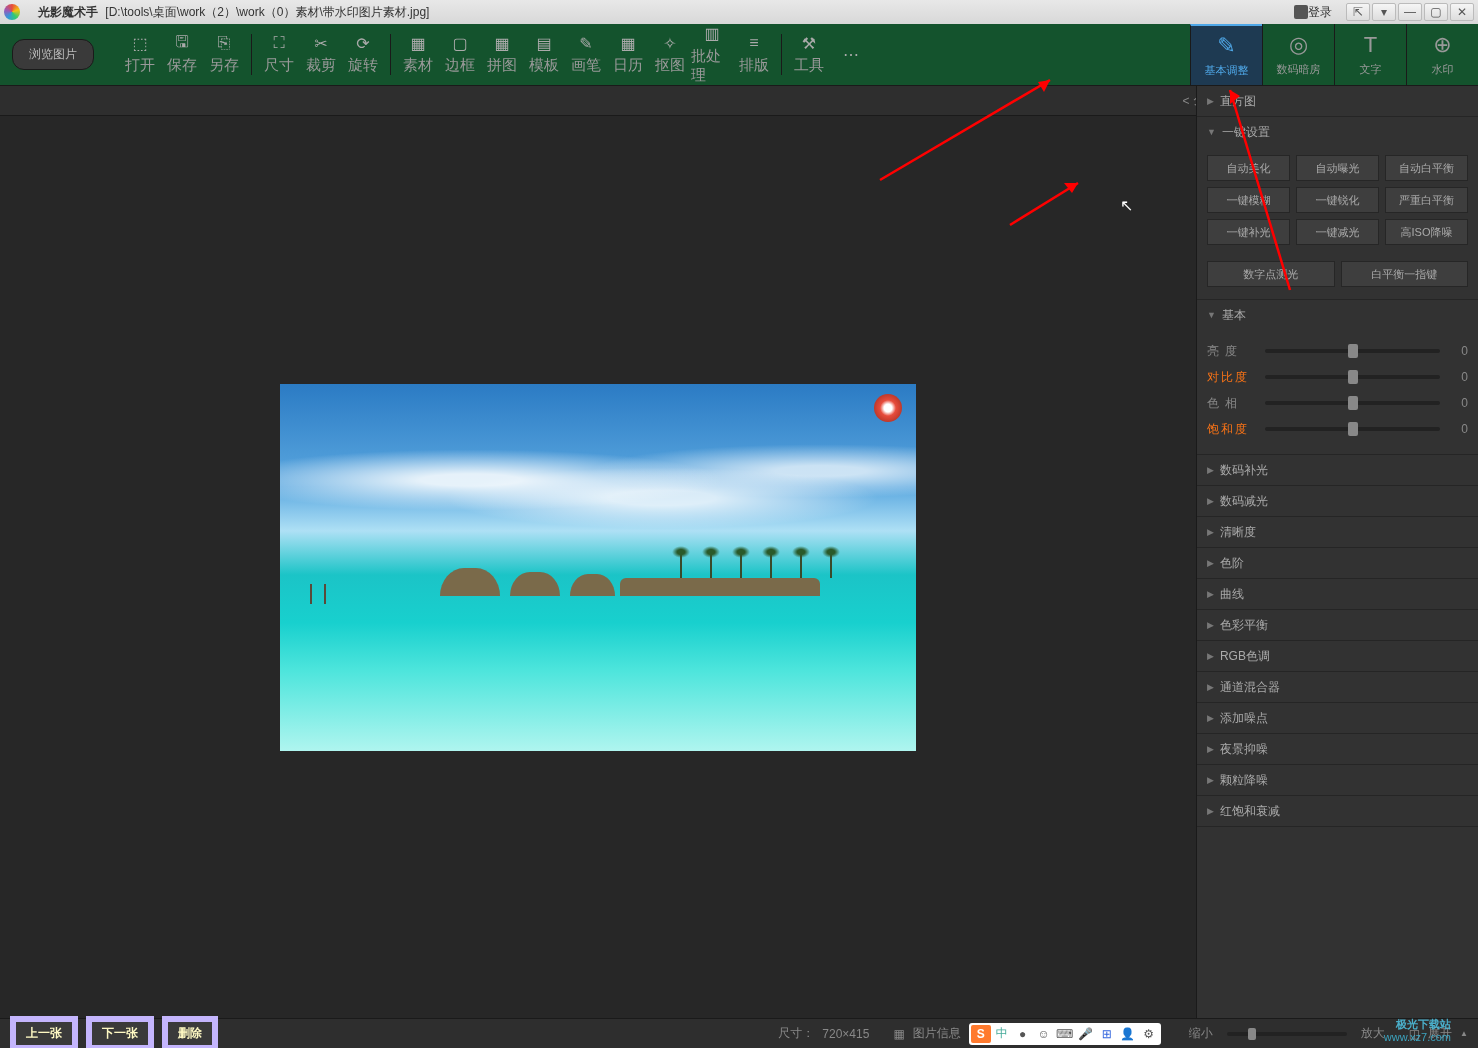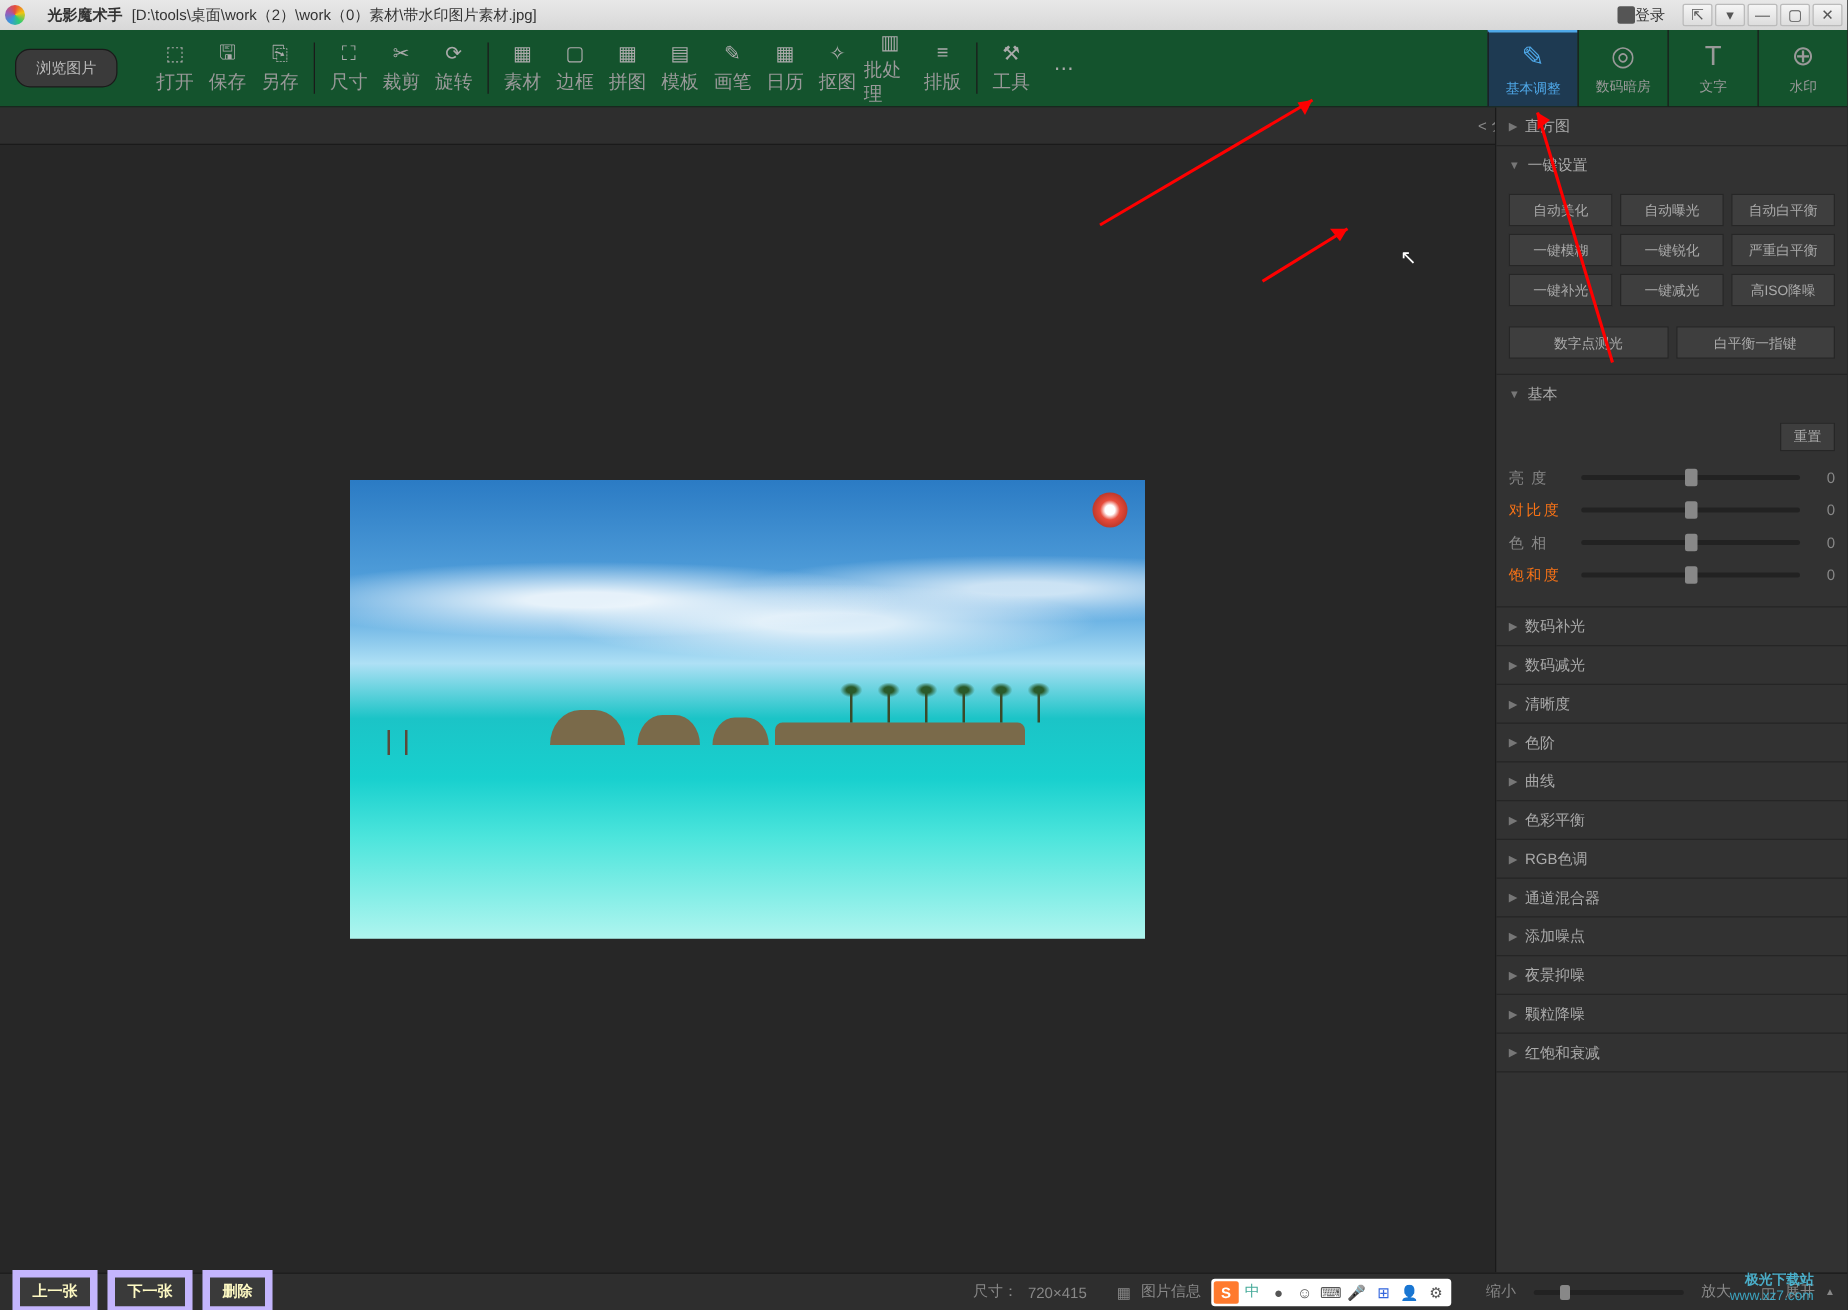--- a/index.html
+++ b/index.html
@@ -277,23 +277,20 @@
           <div class="preset-btn">白平衡一指键</div>
         </div>
     </div>
   </div>
   <div class="panel-section">
     <div class="panel-header">
         <span class="chev">▼</span>
         <span>基本</span>
       </div>
     <div class="panel-body">
-      <div style="overflow:hidden">
-          <div class="reset-btn">重置</div>
-        </div>
       <div id="sliders">
           <div class="slider-row">
             <div class="slabel">亮度</div>
     <div class="slider-track">
               <div class="slider-thumb"></div>
             </div>
     <div class="slider-val">0</div>
           </div>
           <div class="slider-row">
             <div class="slabel3">对比度</div>

